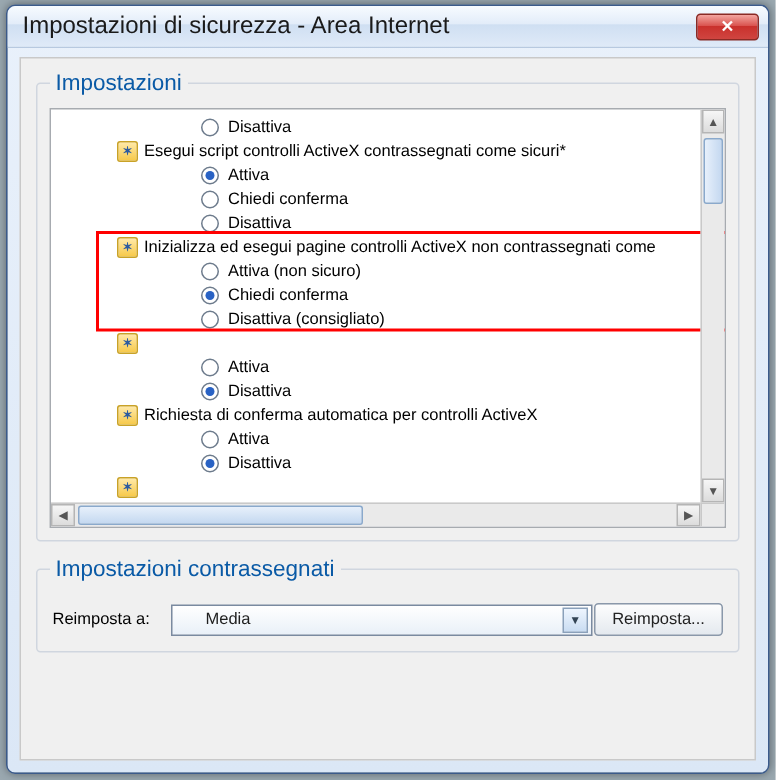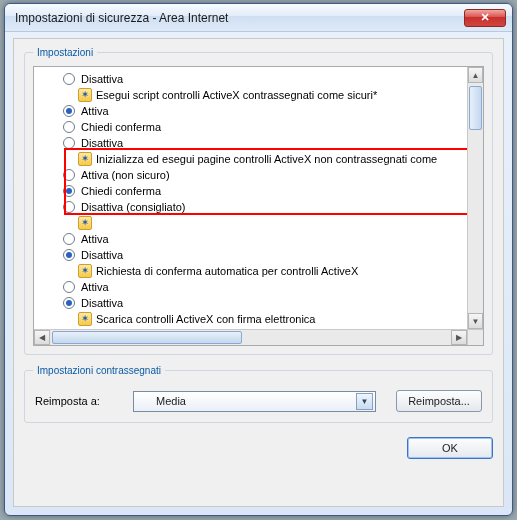--- a/index.html
+++ b/index.html
@@ -26,21 +26,21 @@
     background: linear-gradient(to bottom, #f7fbff 0%, #e2ecf9 45%, #cfdff2 46%, #dfeaf8 100%);
     border-bottom: 1px solid #b7c9e0;
     border-radius: 6px 6px 0 0;
     display: flex;
     align-items: center;
     padding: 0 6px 0 10px;
   }
   .titlebar .title {
     flex: 1;
     color: #1a1a1a;
-    font-size: 12px;
+    font-size: 16px;
   }
   .close-btn {
     width: 42px; height: 18px;
     border-radius: 3px;
     background: linear-gradient(to bottom, #f3a5a0 0%, #d9534f 45%, #c9302c 46%, #d04540 100%);
     border: 1px solid #8a2a25;
     color: #fff;
     display: flex; align-items: center; justify-content: center;
     font-weight: bold;
     font-size: 11px;
@@ -55,21 +55,21 @@
   }
   fieldset.groupbox {
     border: 1px solid #d0d6df;
     border-radius: 3px;
     margin: 0 0 10px 0;
     padding: 8px 8px 8px 8px;
     position: relative;
   }
   fieldset.groupbox legend {
     color: #0a5aa6;
-    font-size: 10px;
+    font-size: 15px;
     padding: 0 4px;
   }
   .tree-wrap {
     position: relative;
     background: #fff;
     border: 1px solid #a7abb0;
     height: 280px;
     overflow: hidden;
   }
   .tree {
@@ -118,42 +118,42 @@
     position:absolute;top:1px;bottom:1px;left:2px;width:190px;
     background: linear-gradient(#e7f0fb,#c4d8f0);
     border:1px solid #8aa9cc;border-radius:2px;
   }
   .scroll-corner {
     position:absolute;right:0;bottom:0;width:16px;height:16px;
     background:#eaeaea;border-left:1px solid #c9c9c9;border-top:1px solid #c9c9c9;
   }
   .row { display:flex; align-items:center; height:16px; line-height:16px; white-space:nowrap; }
   .row.section { padding-left: 44px; }
-  .row.option  { padding-left: 29px; }
+  .row.option  { padding-left: 100px; }
   .sect-icon {
     width: 14px; height: 14px; margin-right: 4px;
     display:inline-flex;align-items:center;justify-content:center;
     border-radius:2px;
     background: linear-gradient(#ffe9a8,#f7c94a);
     border:1px solid #c9a227;
     font-size:8px;color:#2b5aa0;font-weight:bold;
   }
   .radio {
     width:12px;height:12px;border:1px solid #6d7b8c;border-radius:50%;
     margin-right:6px;display:inline-flex;align-items:center;justify-content:center;
     background:#fff;
   }
   .radio.sel::after{content:"";width:6px;height:6px;border-radius:50%;background:#2962c4;}
   .highlight-box {
     position:absolute;border:2px solid #ff0000;pointer-events:none;
     left:30px; top:81px; width:428px; height:67px;
   }
   .restart-note { margin: 6px 2px 10px 4px; color:#222; }
   .personal-row {
-    display:flex; align-items:center; gap:20px; padding: 6px 2px 2px 2px;
+    display:flex; align-items:center; gap:1px; padding: 6px 2px 2px 2px;
   }
   .personal-row .label { width: 78px; }
   .combo {
     flex:1; height:21px;
     background: linear-gradient(#fff,#e9f0f8);
     border:1px solid #7a8aa0;
     display:flex; align-items:center; padding:0 2px 0 6px;
     font-size:11px;
   }
   .combo .txt {flex:1; color:#202020;padding-left:16px;}
@@ -251,21 +251,20 @@
             <div class="row option">
               <span class="radio"></span>
               <span>Attiva</span>
             </div>
             <div class="row option">
               <span class="radio sel"></span>
               <span>Disattiva</span>
             </div>
             <div class="row section">
               <span class="sect-icon">✶</span>
-              <span>Scarica controlli ActiveX con firma elettronica</span>
             </div>
             <div class="row option">
               <span>Attiva (non sicuro)</span>
             </div>
           </div>
 
         <div class="highlight-box"></div>
 
         <div class="vscroll">
           <div class="arrow">▲</div>
@@ -292,17 +291,16 @@
         <div class="label">Reimposta a:</div>
         <div class="combo">
           <span class="txt">Media</span>
           <span class="dd">▼</span>
         </div>
         <button class="btn">Reimposta...</button>
       </div>
     </fieldset>
 
     <div class="bottom-btns">
-      <button class="btn primary">OK</button>
     </div>
 
   </div>
 </div>
 
 </body></html>

